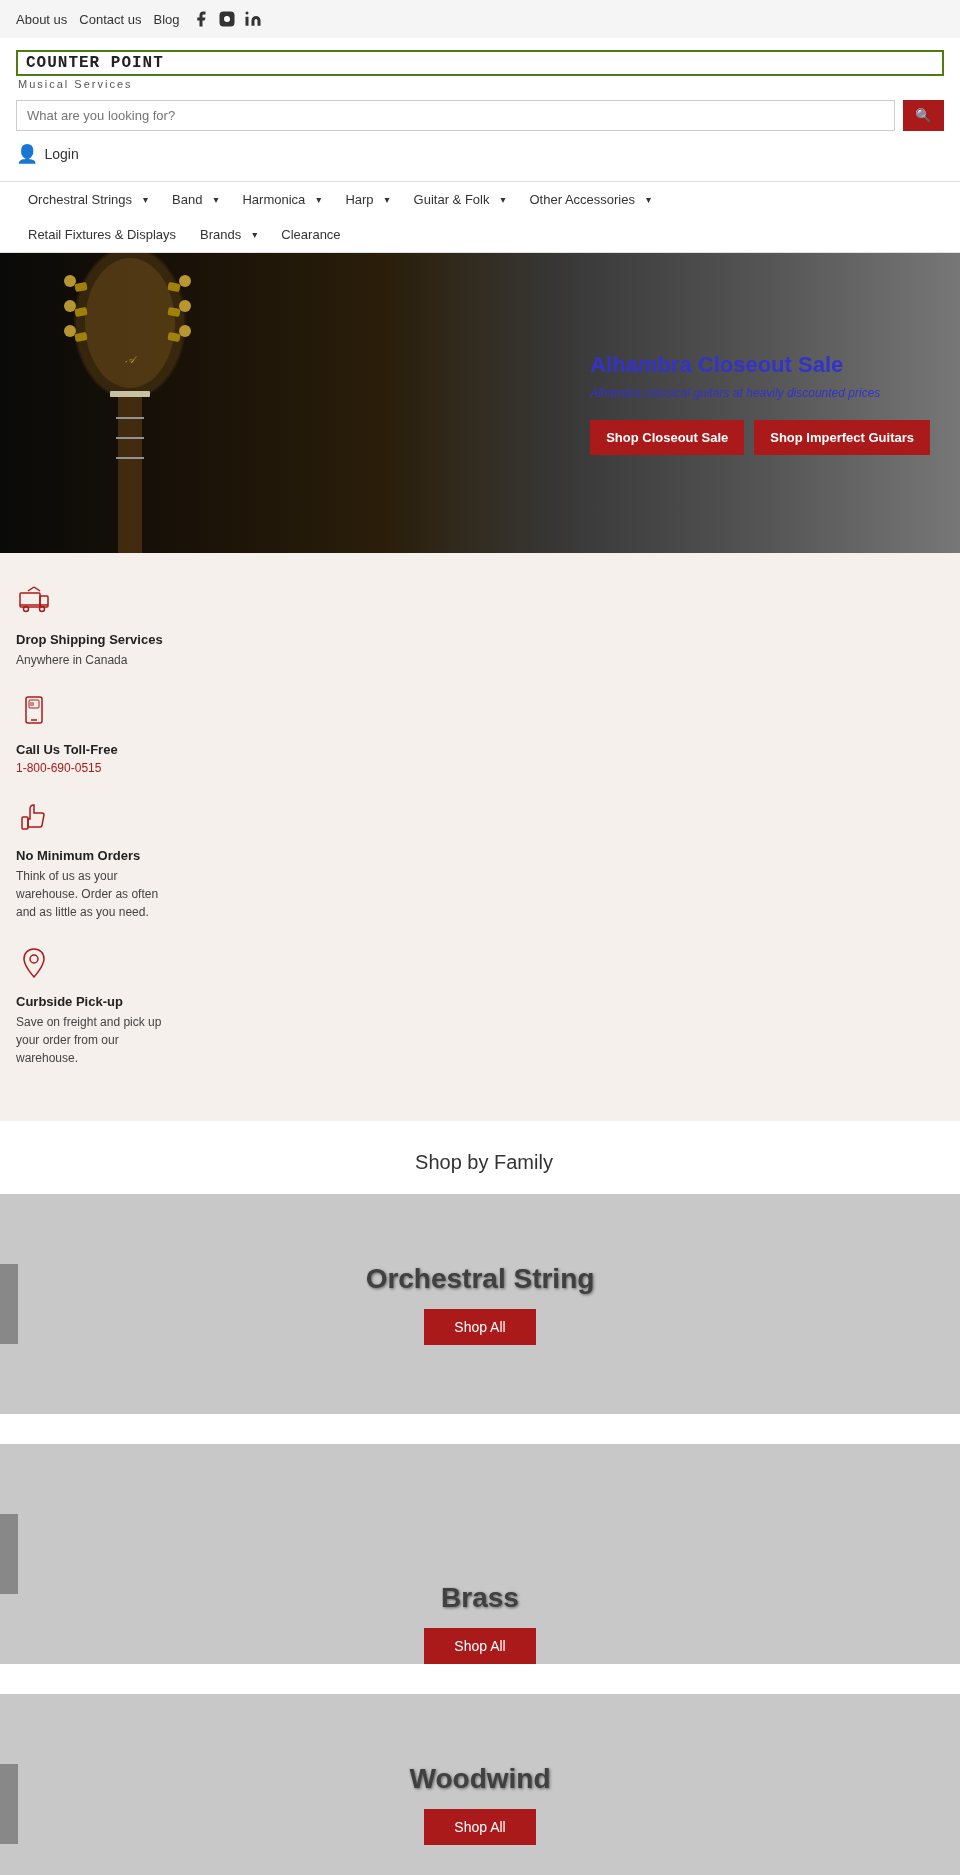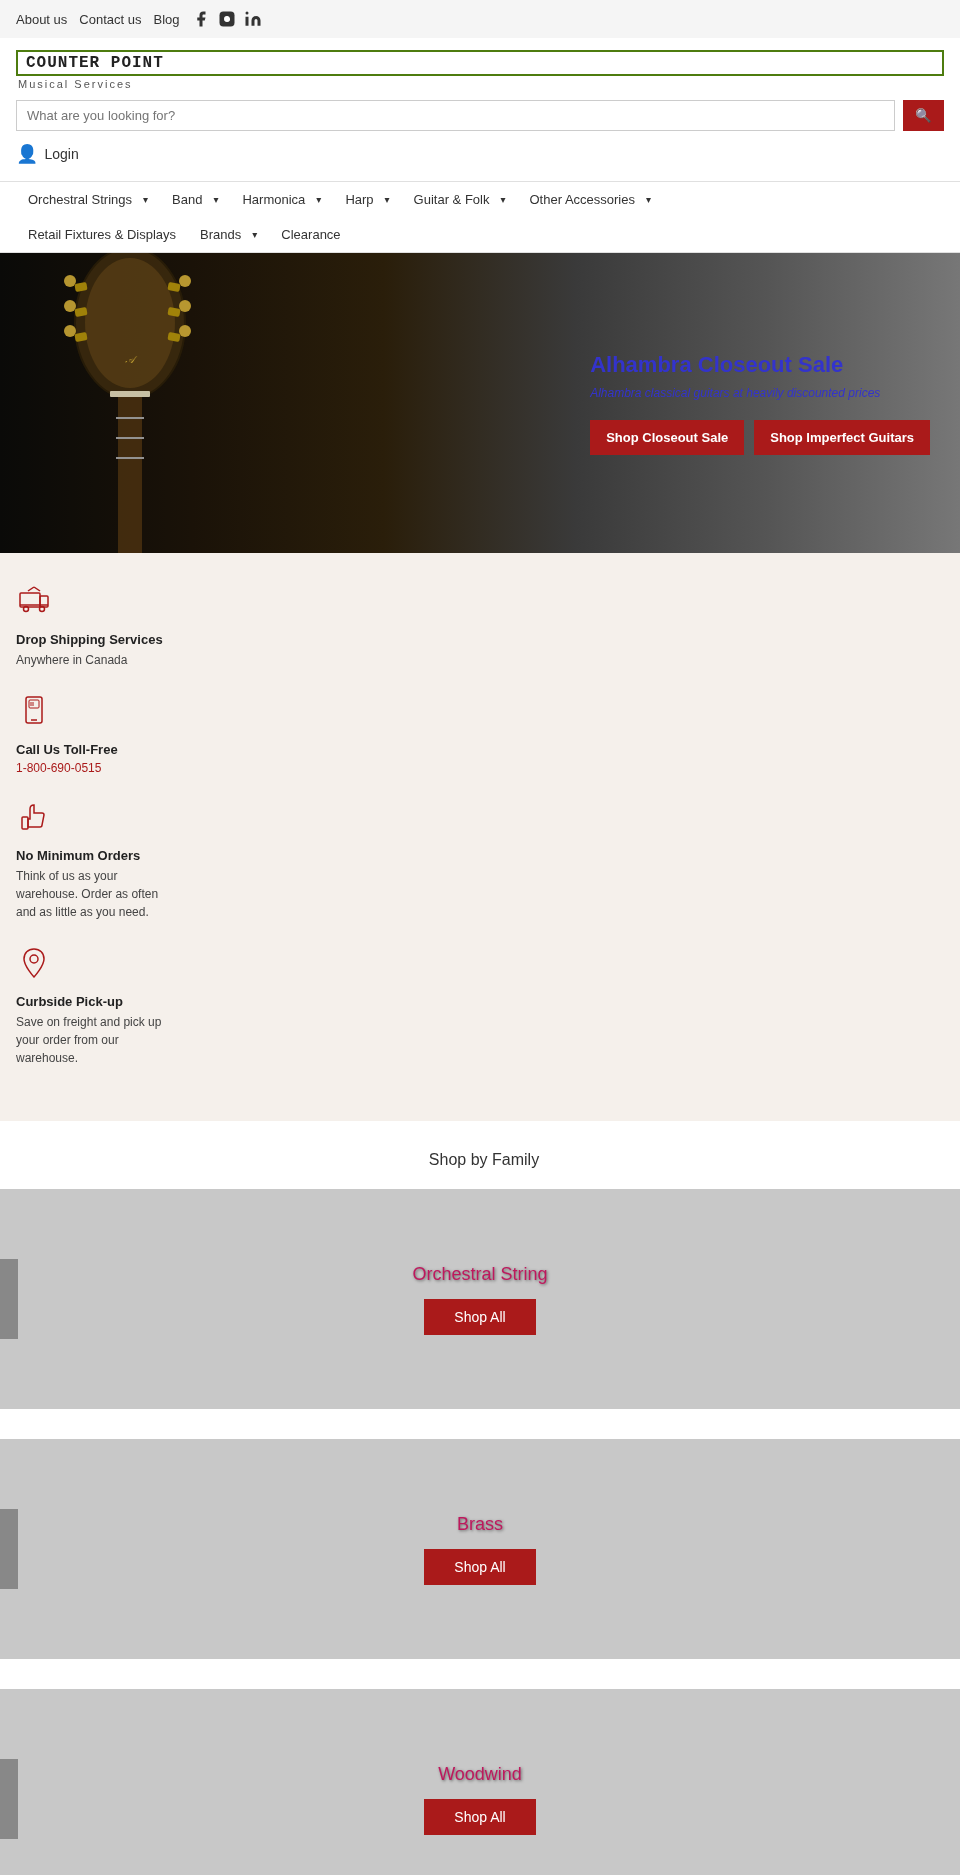--- a/index.html
+++ b/index.html
@@ -170,21 +170,21 @@
       cursor: pointer;
     }
 
     
     .shop-family-section {
       padding: 30px 0;
       background: #fff;
     }
     .section-title {
       text-align: center;
-      font-size: 16px;
+      font-size: 20px;
       color: #333;
       margin-bottom: 20px;
       font-weight: normal;
       margin-left: 8px;
     }
     .family-card {
       position: relative;
       width: 100%;
       height: 220px;
       background: #d0d0d0;
@@ -196,23 +196,23 @@
       overflow: hidden;
     }
     .family-card-inner {
       display: flex;
       flex-direction: column;
       align-items: center;
       justify-content: center;
       gap: 14px;
     }
     .family-card-title {
-      font-size: 18px;
-      color: #be185d;
-      font-weight: normal;
+      font-size: 28px;
+      color: #404040;
+      font-weight: bold;
       text-shadow: 1px 1px 3px rgba(0,0,0,0.5);
     }
     .family-card-side-bar {
       position: absolute;
       left: 0;
       top: 50%;
       transform: translateY(-50%);
       width: 18px;
       height: 80px;
       background: #888;
@@ -427,21 +427,21 @@
   <div class="family-card" style="background:#c8c8c8;">
     <div class="family-card-side-bar"></div>
     <div class="family-card-inner">
       <div class="family-card-title">Orchestral String</div>
       <button class="shop-all-btn">Shop All</button>
     </div>
   </div>
 
   <div style="height:30px;background:#fff;"></div>
 
-  <div class="family-card" style="background:#c8c8c8;">
+  <div class="family-card" style="background:#c8c8c8;justify-content:flex-end;">
     <div class="family-card-side-bar"></div>
     <div class="family-card-inner">
       <div class="family-card-title">Brass</div>
       <button class="shop-all-btn">Shop All</button>
     </div>
   </div>
 
   <div style="height:30px;background:#fff;"></div>
 
   <div class="family-card" style="background:#c8c8c8;">

